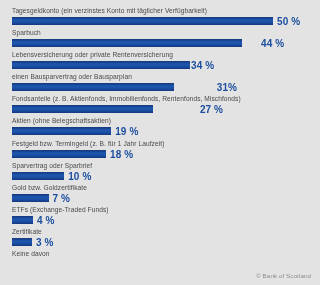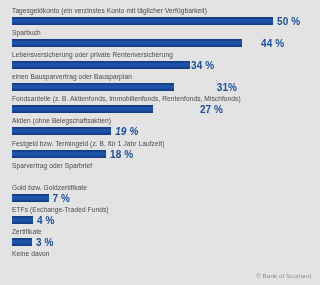--- a/index.html
+++ b/index.html
@@ -130,32 +130,36 @@
         <div class="row-label">Fondsanteile (z. B. Aktienfonds, Immobilienfonds, Rentenfonds, Mischfonds)</div>
         <div class="bar-line">
           <div class="bar" style="width: 140.9px;"></div>
           <div class="bar-value" style="left: 144.9px; margin-left: 43px;">27 %</div>
         </div>
       </div>
       <div class="row">
         <div class="row-label">Aktien (ohne Belegschaftsaktien)</div>
         <div class="bar-line">
           <div class="bar" style="width: 99.2px;"></div>
-          <div class="bar-value" style="left: 103.2px; font-style: italic;">19 %</div>
+          <div class="bar-value" style="left: 103.2px;">19 %</div>
         </div>
       </div>
       <div class="row">
         <div class="row-label">Festgeld bzw. Termingeld (z. B. für 1 Jahr Laufzeit)</div>
         <div class="bar-line">
           <div class="bar" style="width: 94px;"></div>
           <div class="bar-value" style="left: 98px;">18 %</div>
         </div>
       </div>
       <div class="row">
         <div class="row-label">Sparvertrag oder Sparbrief</div>
+        <div class="bar-line">
+          <div class="bar" style="width: 52.2px;"></div>
+          <div class="bar-value" style="left: 56.2px;">10 %</div>
+        </div>
       </div>
       <div class="row">
         <div class="row-label">Gold bzw. Goldzertifikate</div>
         <div class="bar-line">
           <div class="bar" style="width: 36.5px;"></div>
           <div class="bar-value" style="left: 40.5px;">7 %</div>
         </div>
       </div>
       <div class="row">
         <div class="row-label">ETFs (Exchange-Traded Funds)</div>

